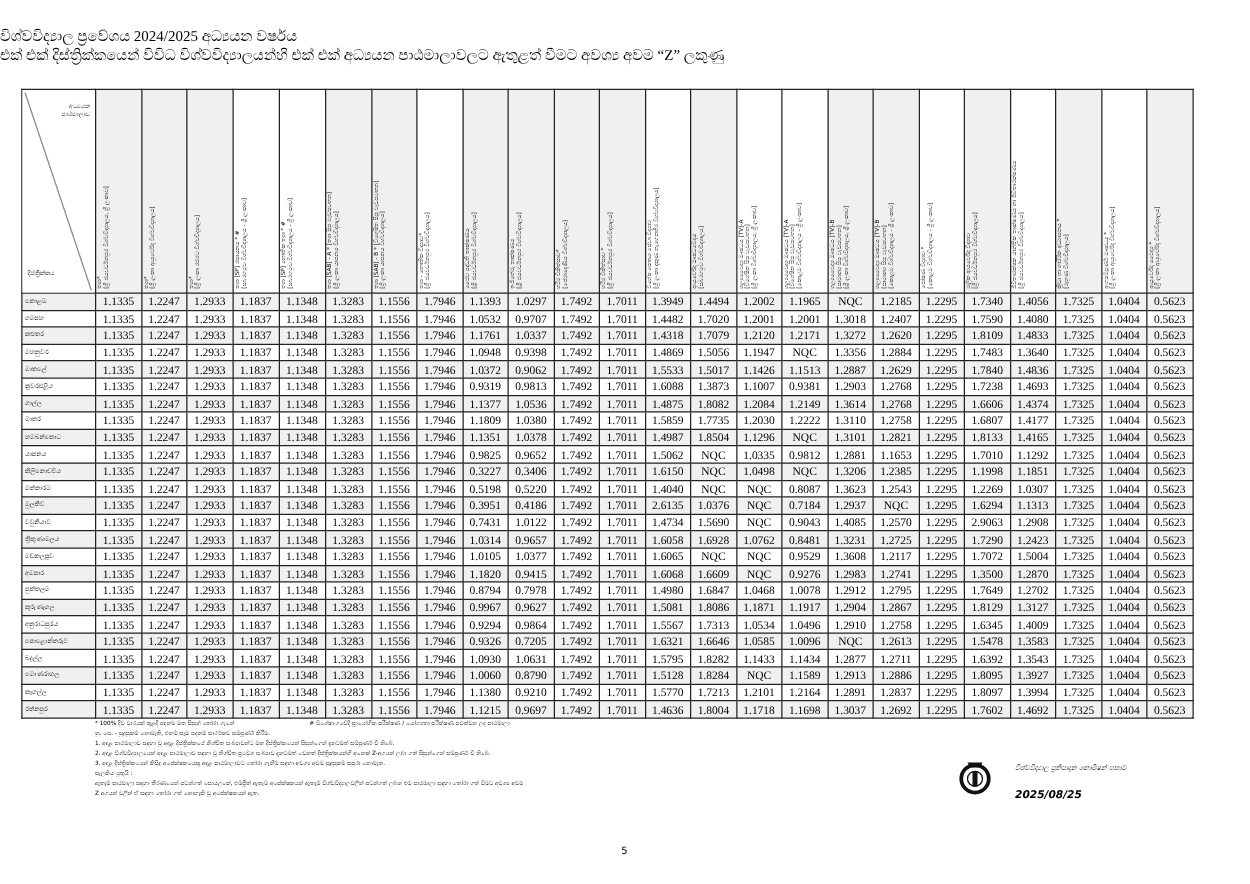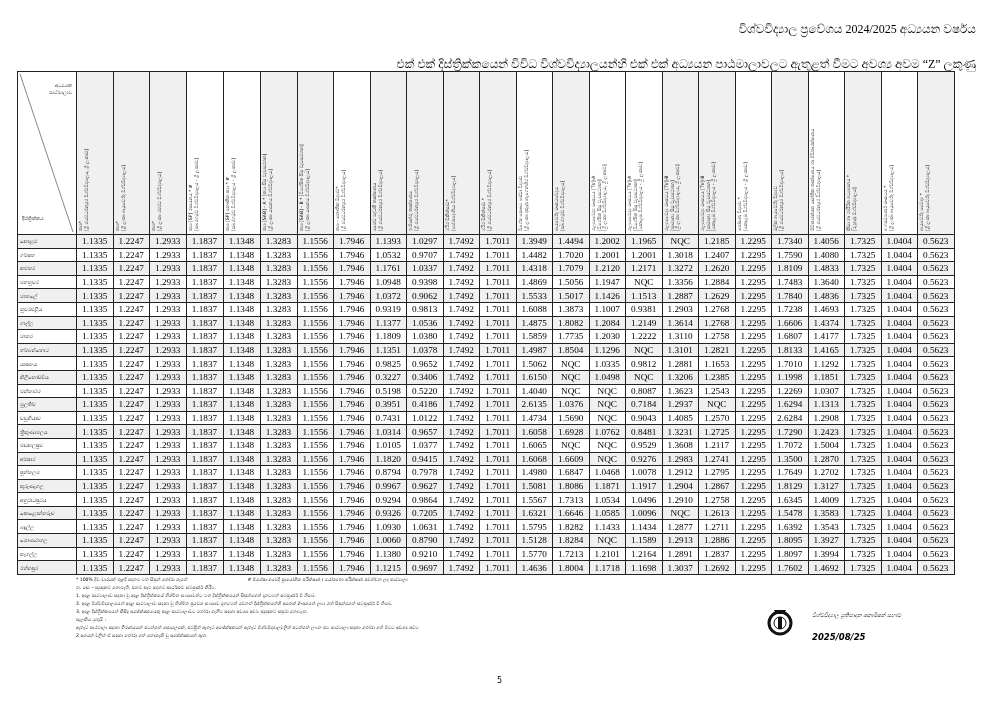--- a/index.html
+++ b/index.html
@@ -1,20 +1,20 @@
 <!DOCTYPE html>
 <html><head>
 <meta charset="utf-8">
 <style>
   html,body{margin:0;padding:0;background:#fff;}
   body{width:1000px;height:707px;position:relative;font-family:"Liberation Serif",serif;color:#000;overflow:hidden;}
-  .titles{position:absolute;top:22px;left:0;width:976px;text-align:right;}
+  .titles{position:absolute;top:22px;left:0;width:976px;text-align:left;}
   .t1{font-size:12px;line-height:15px;}
   .t2{font-size:13px;line-height:16px;}
-  .t3{font-size:12px;line-height:15px;margin-top:20px;}
+  .t3{font-size:12px;line-height:15px;}
   table.grid{position:absolute;left:17px;top:71px;border-collapse:collapse;table-layout:fixed;}
   table.grid td,table.grid th{border:1px solid #222;padding:0;font-weight:normal;}
   table.grid th{height:162px;vertical-align:bottom;background:#fff;}
   table.grid th.g{background:#f0f0f0;}
   .hdrtxt{writing-mode:vertical-rl;transform:rotate(180deg);font-family:"DejaVu Sans",sans-serif;font-size:4.6px;line-height:5.6px;text-align:left;padding:3px 1px;white-space:pre-line;height:150px;}
   .corner{position:relative;width:57px;height:162px;background:#fff;}
   .corner svg{position:absolute;left:0;top:0;}
   .corner .ctop{position:absolute;right:3px;top:10px;font-family:"DejaVu Sans",sans-serif;font-size:5px;line-height:7px;text-align:right;}
   .corner .cbot{position:absolute;left:4px;bottom:12px;font-family:"DejaVu Sans",sans-serif;font-size:5px;}
   table.grid td{height:12.6px;font-size:9.2px;text-align:center;line-height:12px;}
@@ -546,21 +546,21 @@
         <td>1.0122</td>
         <td>1.7492</td>
         <td>1.7011</td>
         <td>1.4734</td>
         <td>1.5690</td>
         <td>NQC</td>
         <td>0.9043</td>
         <td>1.4085</td>
         <td>1.2570</td>
         <td>1.2295</td>
-        <td>2.6284</td>
+        <td>2.9063</td>
         <td>1.2908</td>
         <td>1.7325</td>
         <td>1.0404</td>
         <td>0.5623</td>
       </tr>
       <tr class="odd">
         <td class="dist">ත්‍රිකුණාමලය</td>
         <td>1.1335</td>
         <td>1.2247</td>
         <td>1.2933</td>

